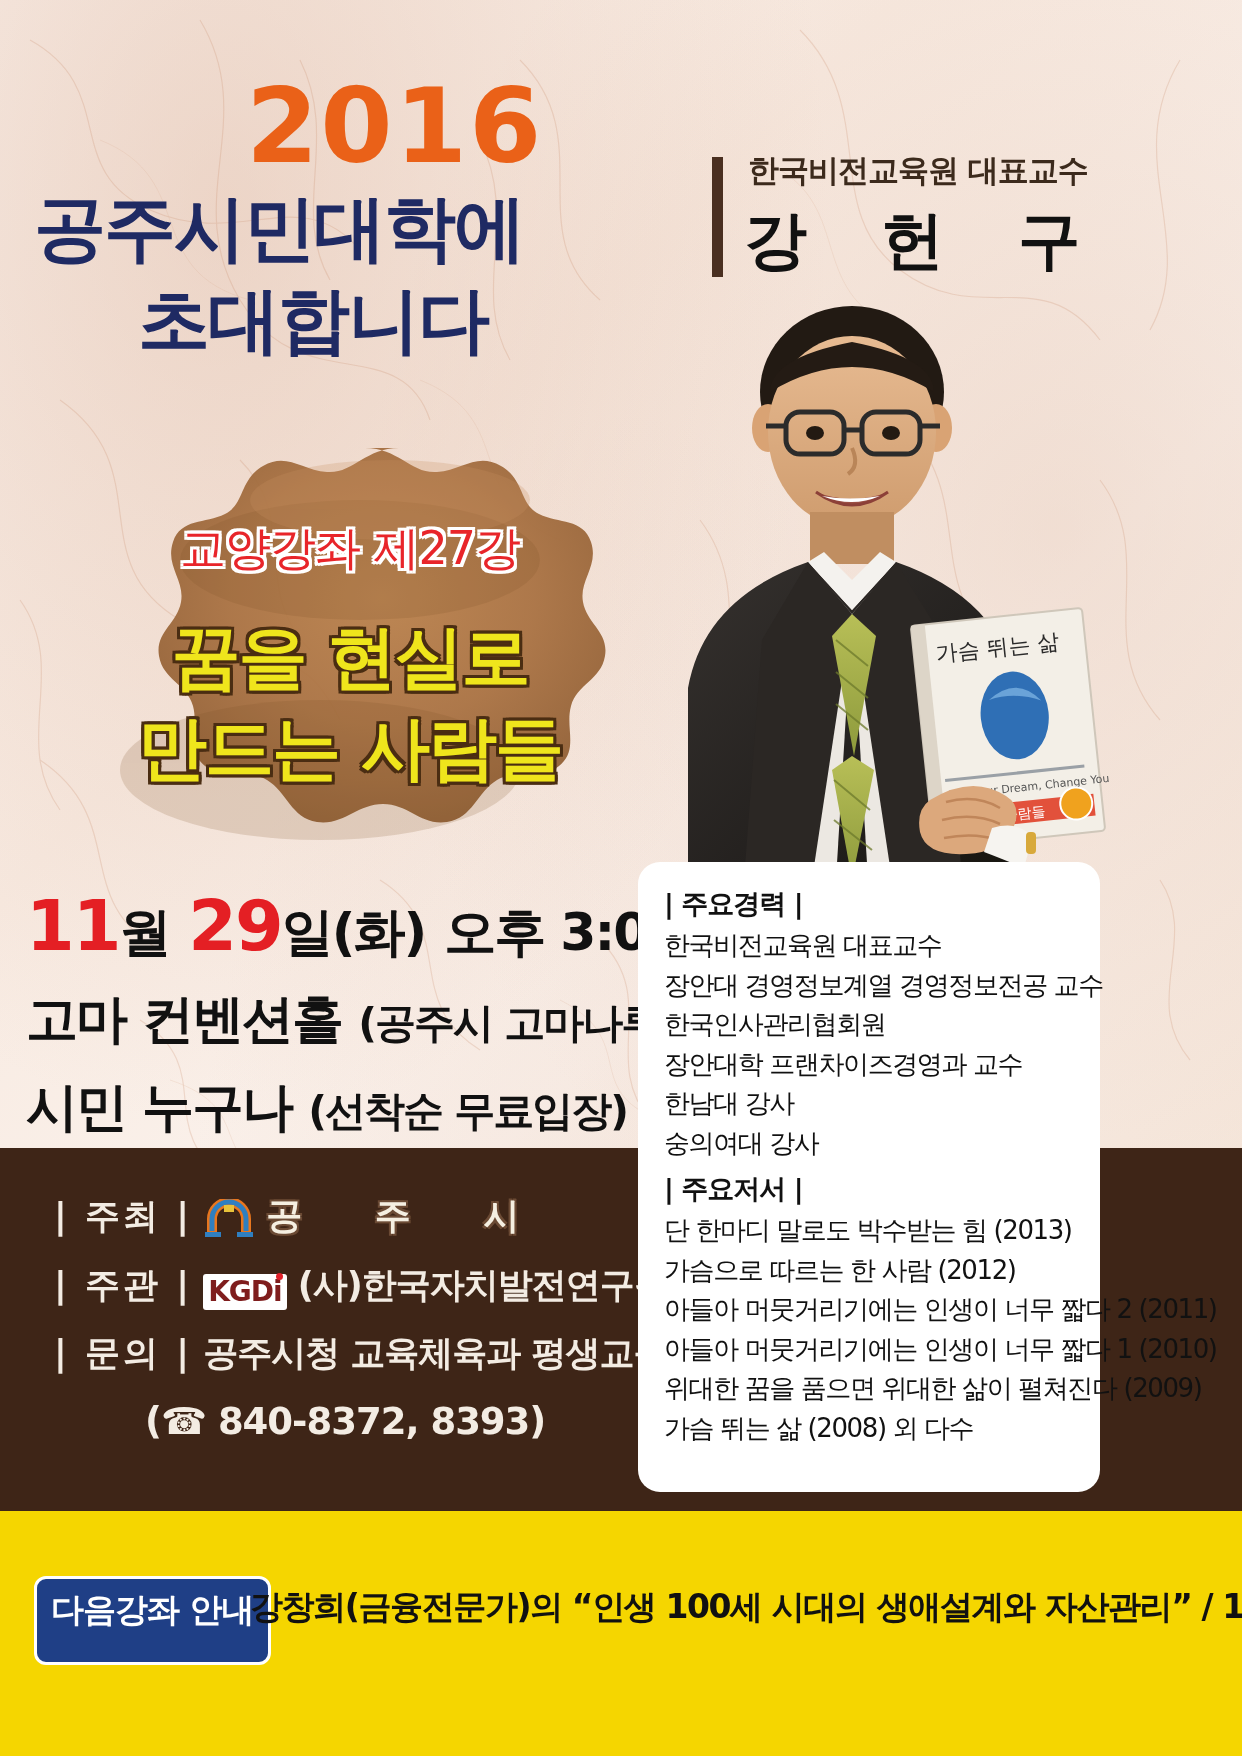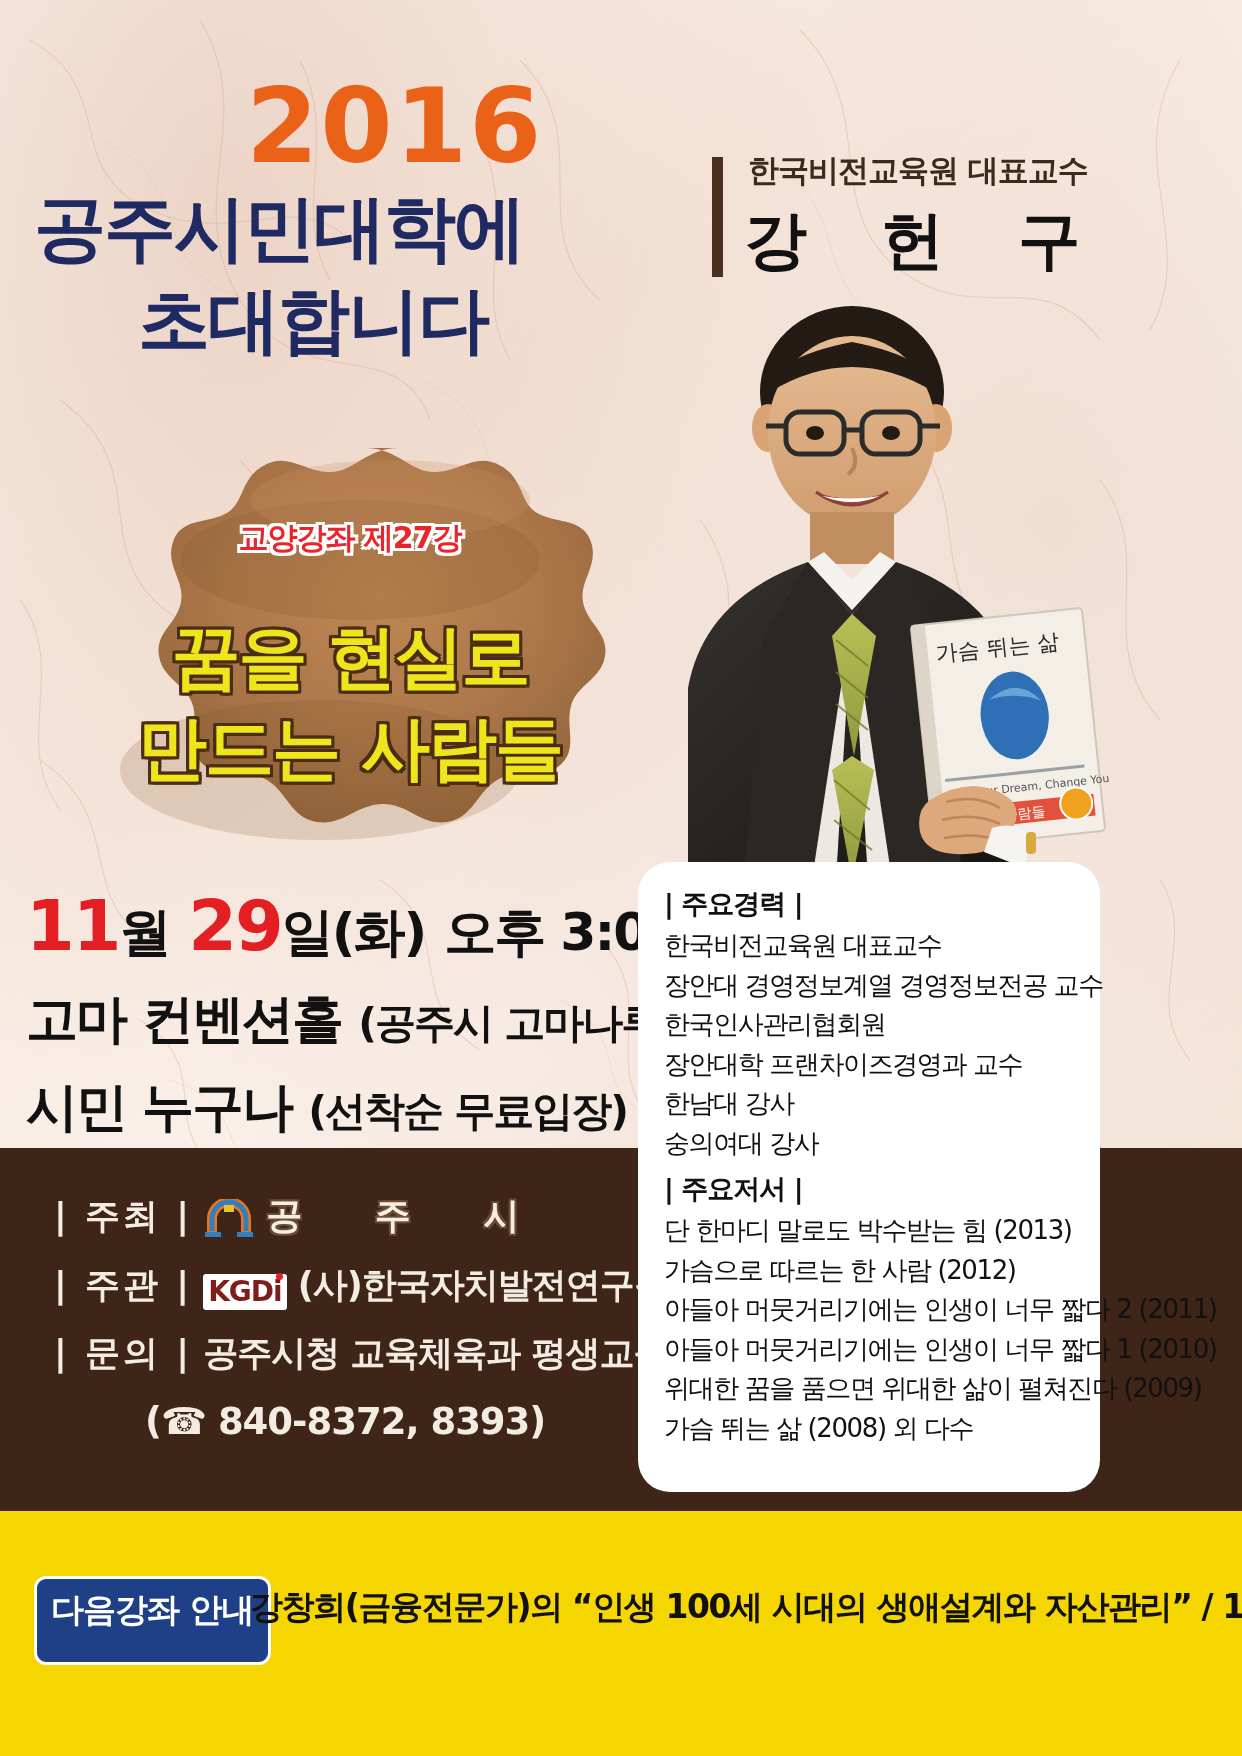--- a/index.html
+++ b/index.html
@@ -47,21 +47,21 @@
     font-size:63px; font-weight:700; color:#111; letter-spacing:26px;
   }
 
   
   .photo{ position:absolute; left:640px; top:280px; width:470px; height:600px; }
 
   
   .blot{ position:absolute; left:60px; top:440px; width:610px; height:470px; }
   .lec-no{
     position:absolute; left:0; width:700px; top:518px;
-    text-align:center; font-size:30px; font-weight:700; color:#e8252a;
+    text-align:center; font-size:46px; font-weight:400; color:#e8252a;
     letter-spacing:-1px;
     text-shadow:
       -3px -3px 0 #fff, 3px -3px 0 #fff, -3px 3px 0 #fff, 3px 3px 0 #fff,
       0 -3px 0 #fff, 0 3px 0 #fff, -3px 0 0 #fff, 3px 0 0 #fff;
   }
   .lec-title{
     position:absolute; left:0; width:700px; top:612px;
     text-align:center; font-size:69px; font-weight:700; color:#efe51c;
     line-height:1.32; letter-spacing:-2px;
     text-shadow:
@@ -89,21 +89,21 @@
   .gongju{ font-size:36px; font-weight:700; color:#f5efe1; letter-spacing:30px;
            text-shadow:-2px -2px 0 #6b4a34,2px -2px 0 #6b4a34,-2px 2px 0 #6b4a34,2px 2px 0 #6b4a34; }
   .kgdi{ display:inline-block; background:#fff; color:#7f1d1d; font-weight:700;
          font-size:28px; padding:1px 5px 2px; border-radius:3px; letter-spacing:-1px;
          vertical-align:-4px; position:relative; }
   .kgdi .dot{ position:absolute; right:4px; top:-1px; width:7px; height:7px; border-radius:50%; background:#e0202a; }
 
   
   .card{
     position:absolute; left:638px; top:862px; width:462px; height:630px;
-    background:#fff; border-radius:32px;
+    background:#fff; border-radius:22px;
   }
   .card-inner{ padding:24px 0 0 26px; }
   .sec-h{ font-size:27px; font-weight:700; color:#111; letter-spacing:-1px; margin:0 0 4px; }
   .sec-h.second{ margin-top:8px; }
   .card li{ list-style:none; font-size:26px; color:#111; letter-spacing:-1.4px;
             line-height:1.52; white-space:nowrap; }
   .card ul{ margin:0; padding:0; }
 
   
   .yellow{ position:absolute; left:0; top:1511px; width:1242px; height:245px; background:#f5d600; }

